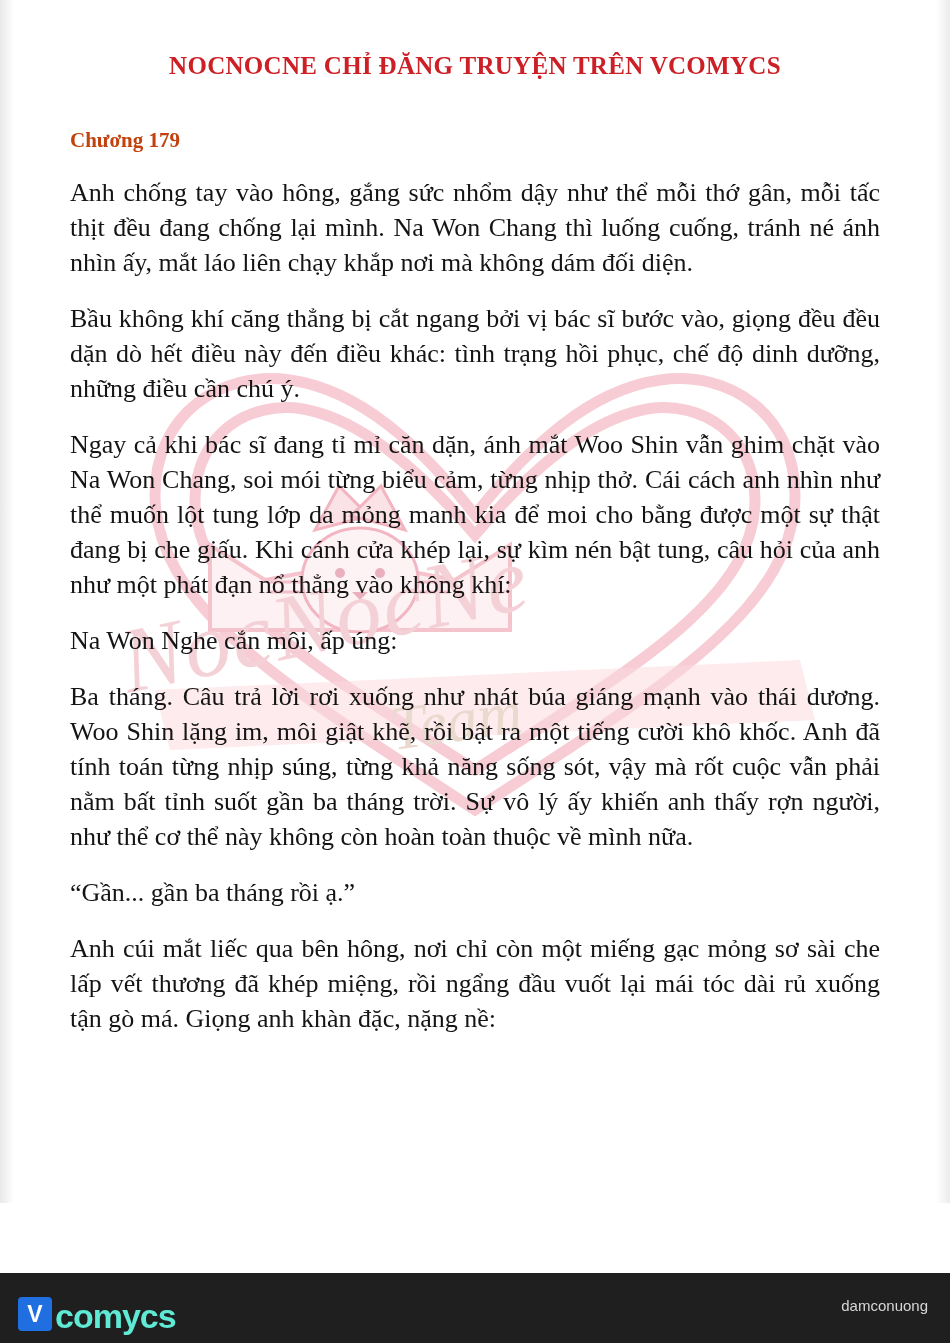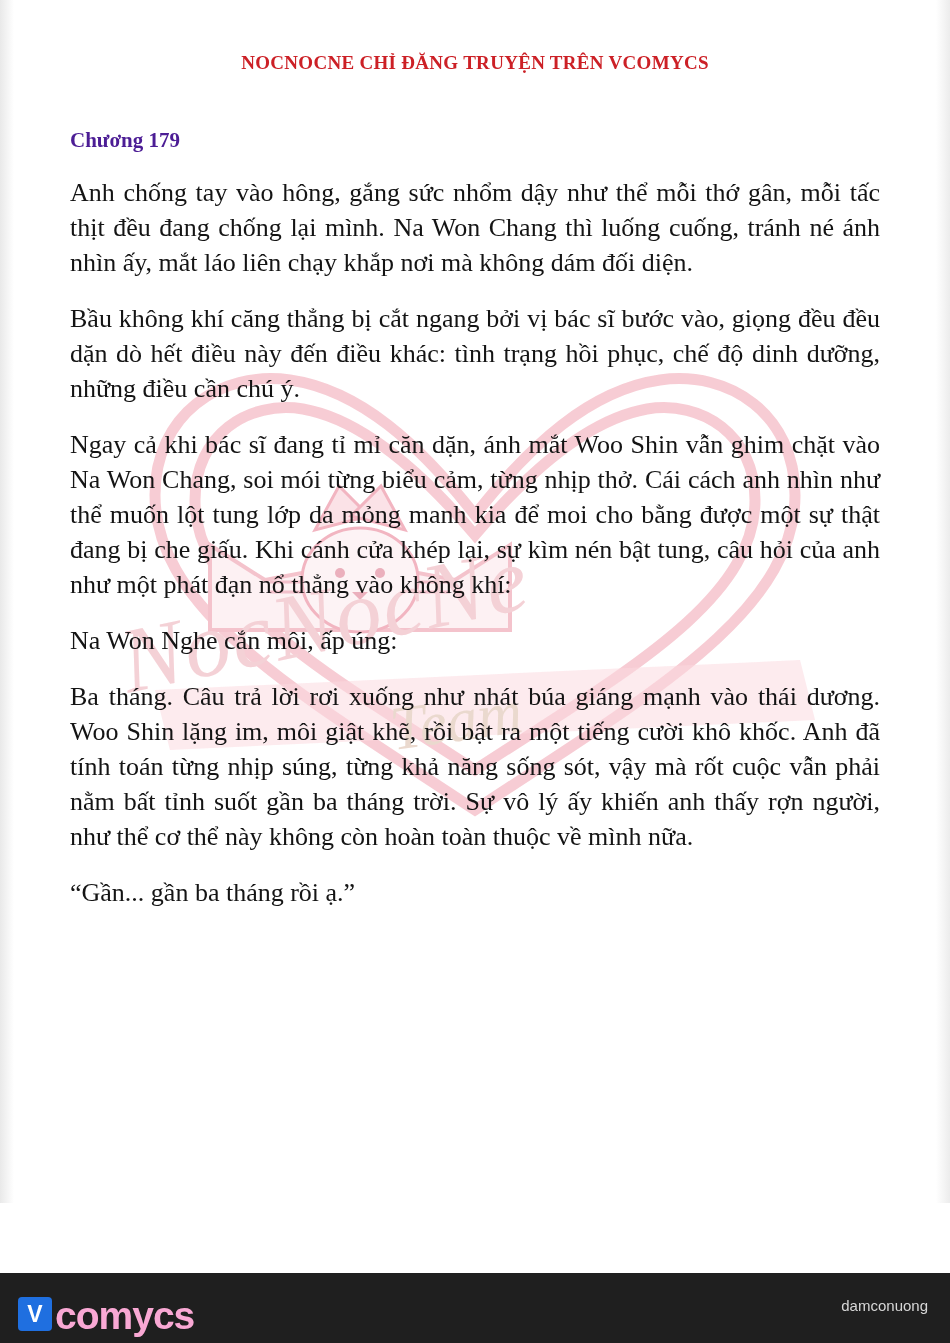--- a/index.html
+++ b/index.html
@@ -78,37 +78,37 @@
   
   .site-header {
     position: absolute;
     left: 0; right: 0;
     top: 52px;
     text-align: center;
   }
   .site-header .title {
     font-family: "Liberation Serif", serif;
     font-weight: bold;
-    font-size: 19px;
+    font-size: 25px;
     color: #cc2026;
     letter-spacing: 0.3px;
   }
 
   
   .content {
     position: absolute;
     left: 70px;
     top: 128px;
     width: 810px;
   }
   .chapter-title {
     font-family: "Liberation Serif", serif;
     font-weight: bold;
     font-size: 21px;
-    color: #4c1d95;
+    color: #c2410c;
     margin-bottom: 22px;
   }
   p.para {
     font-family: "Liberation Serif", serif;
     font-size: 26px;
     line-height: 35px;
     color: #141414;
     margin: 0 0 21px 0;
     text-align: justify;
     text-justify: inter-word;
@@ -137,24 +137,24 @@
     border-radius: 4px;
     color: #ffffff;
     font-family: "Liberation Sans", sans-serif;
     font-weight: bold;
     font-size: 23px;
     display: flex;
     align-items: center;
     justify-content: center;
   }
   .brand .b-text {
-    color: #f9a8d4;
+    color: #5eead4;
     font-family: "Liberation Sans", sans-serif;
     font-weight: bold;
-    font-size: 39px;
+    font-size: 34px;
     letter-spacing: -1px;
     line-height: 30px;
   }
   .footer-right {
     position: absolute;
     right: 22px;
     top: 24px;
     color: #d7d7d7;
     font-family: "Liberation Sans", sans-serif;
     font-size: 15px;
@@ -201,20 +201,21 @@
     </div>
 
     <div class="content">
       <div class="chapter-title">Chương 179</div>
       <p class="para">Anh chống tay vào hông, gắng sức nhổm dậy như thể mỗi thớ gân, mỗi tấc thịt đều đang chống lại mình. Na Won Chang thì luống cuống, tránh né ánh nhìn ấy, mắt láo liên chạy khắp nơi mà không dám đối diện.</p>
       <p class="para">Bầu không khí căng thẳng bị cắt ngang bởi vị bác sĩ bước vào, giọng đều đều dặn dò hết điều này đến điều khác: tình trạng hồi phục, chế độ dinh dưỡng, những điều cần chú ý.</p>
       <p class="para">Ngay cả khi bác sĩ đang tỉ mỉ căn dặn, ánh mắt Woo Shin vẫn ghim chặt vào Na Won Chang, soi mói từng biểu cảm, từng nhịp thở. Cái cách anh nhìn như thể muốn lột tung lớp da mỏng manh kia để moi cho bằng được một sự thật đang bị che giấu. Khi cánh cửa khép lại, sự kìm nén bật tung, câu hỏi của anh như một phát đạn nổ thẳng vào không khí:</p>
       <p class="para">Na Won Nghe cắn môi, ấp úng:</p>
       <p class="para">Ba tháng. Câu trả lời rơi xuống như nhát búa giáng mạnh vào thái dương. Woo Shin lặng im, môi giật khẽ, rồi bật ra một tiếng cười khô khốc. Anh đã tính toán từng nhịp súng, từng khả năng sống sót, vậy mà rốt cuộc vẫn phải nằm bất tỉnh suốt gần ba tháng trời. Sự vô lý ấy khiến anh thấy rợn người, như thể cơ thể này không còn hoàn toàn thuộc về mình nữa.</p>
       <p class="para">“Gần... gần ba tháng rồi ạ.”</p>
+      <p class="para">Anh cúi mắt liếc qua bên hông, nơi chỉ còn một miếng gạc mỏng sơ sài che lấp vết thương đã khép miệng, rồi ngẩng đầu vuốt lại mái tóc dài rủ xuống tận gò má. Giọng anh khàn đặc, nặng nề:</p>
     </div>
   </div>
 
   <div class="footer">
     <div class="brand">
       <div class="v-badge">V</div>
       <div class="b-text">comycs</div>
     </div>
     <div class="footer-right">damconuong</div>
   </div>

